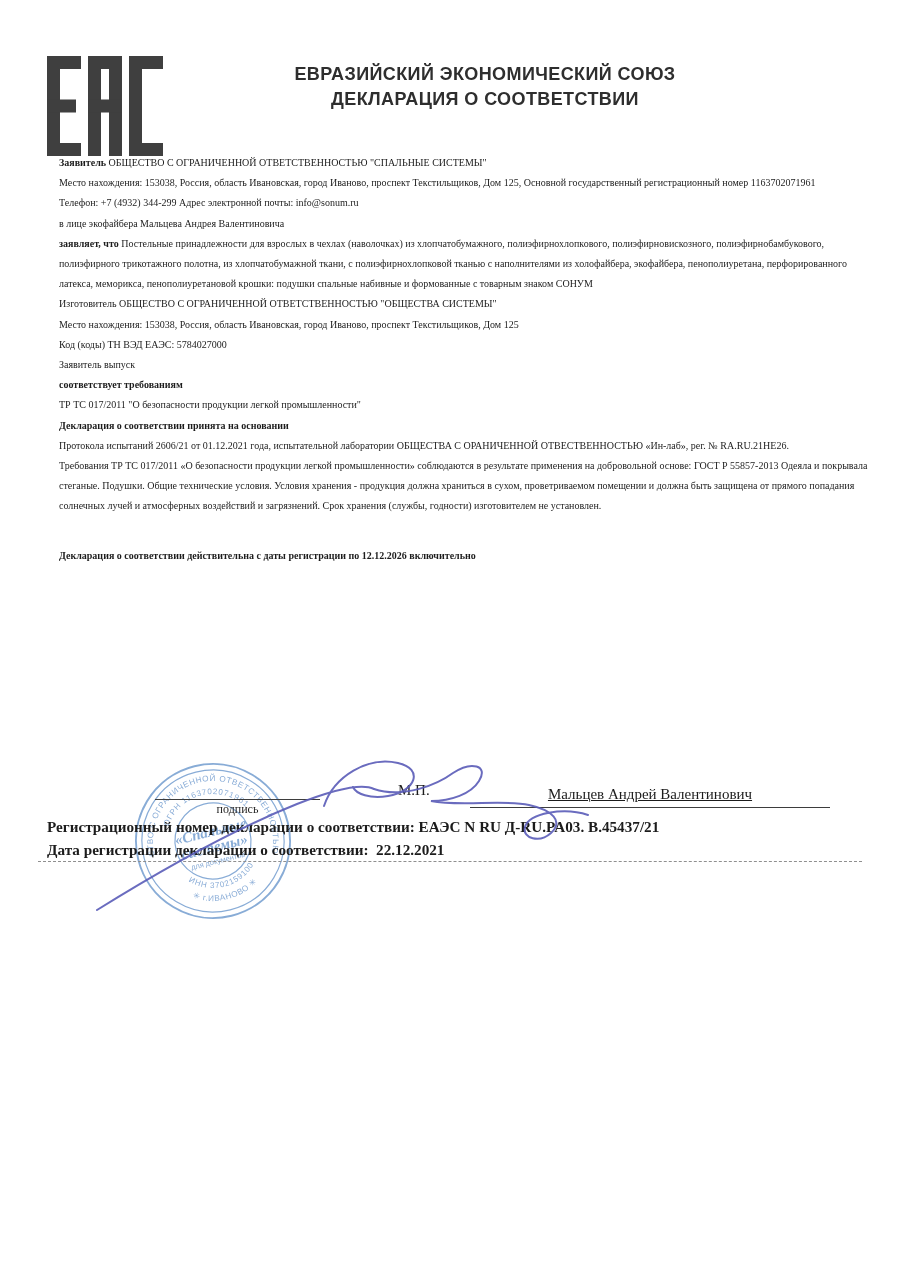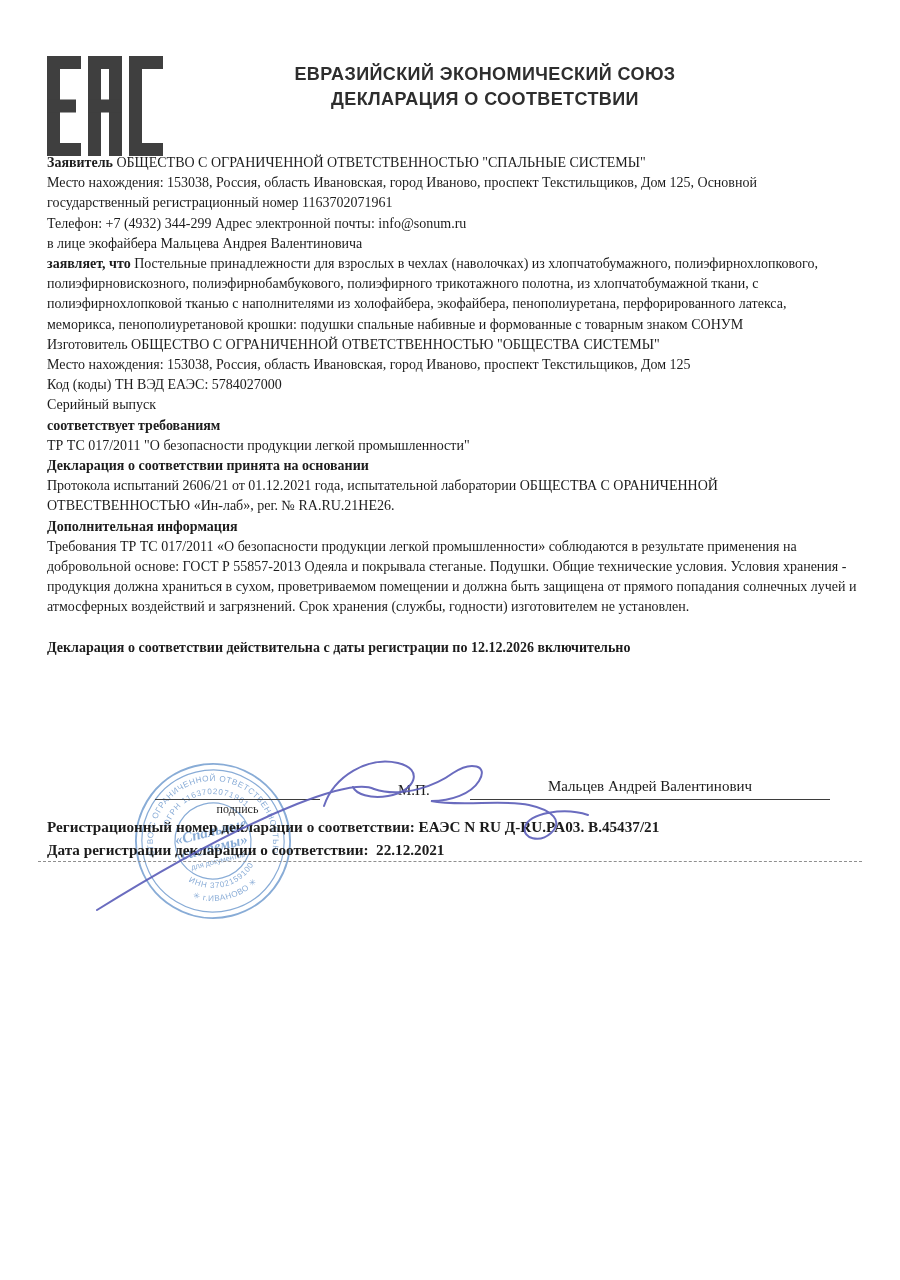--- a/index.html
+++ b/index.html
@@ -15,33 +15,33 @@
   
   .titles {
     position:absolute; left:170px; top:62px; width:630px;
     text-align:center; font-family:"Liberation Sans", sans-serif;
     font-weight:bold; font-size:18px; line-height:25px;
     color:#2e2e2e; letter-spacing:.4px;
   }
 
   
   .content {
-    position:absolute; left:47px; top:153px; width:810px;
-    font-size:14px; line-height:20.2px; z-index:3;
+    position:absolute; left:59px; top:153px; width:810px;
+    font-size:10px; line-height:20.2px; z-index:3;
   }
   .para { margin:0; }
   .para b { font-weight:bold; }
-  .validity { margin-top:20px; font-weight:bold; }
+  .validity { margin-top:29px; font-weight:bold; }
 
   
   .sig-row { position:absolute; left:0; top:778px; width:900px; height:50px; z-index:3; }
   .mp-label { position:absolute; left:398px; top:4px; font-size:15px; }
   .sig-left { position:absolute; left:155px; top:0; width:165px; }
   .sig-left .ln { height:21px; border-bottom:1.5px solid #3d3d3d; }
-  .sig-right { position:absolute; left:470px; top:0; width:360px; text-align:center; }
+  .sig-right { position:absolute; left:470px; top:8px; width:360px; text-align:center;text-decoration:underline; }
   .sig-right .nm { font-size:15px; height:21px; border-bottom:1.5px solid #3d3d3d; }
   .cap { font-size:12px; text-align:center; color:#262626; padding-top:2px; }
 
   
   .reg {
     position:absolute; left:47px; top:815px; z-index:3;
     font-weight:bold; font-size:15.2px; line-height:23px;
   }
   .reg p { margin:0; white-space:pre; }
 
@@ -88,26 +88,25 @@
 
   <div class="content">
     <p class="para"><b>Заявитель</b><span> ОБЩЕСТВО С ОГРАНИЧЕННОЙ ОТВЕТСТВЕННОСТЬЮ "СПАЛЬНЫЕ СИСТЕМЫ"</span></p>
     <p class="para"><b></b><span>Место нахождения: 153038, Россия, область Ивановская, город Иваново, проспект Текстильщиков, Дом 125, Основной государственный регистрационный номер 1163702071961</span></p>
     <p class="para"><b></b><span>Телефон: +7 (4932) 344-299 Адрес электронной почты: info@sonum.ru</span></p>
     <p class="para"><b></b><span>в лице экофайбера Мальцева Андрея Валентиновича</span></p>
     <p class="para"><b>заявляет, что</b><span> Постельные принадлежности для взрослых в чехлах (наволочках)  из хлопчатобумажного, полиэфирнохлопкового, полиэфирновискозного, полиэфирнобамбукового, полиэфирного трикотажного полотна, из хлопчатобумажной ткани, с полиэфирнохлопковой тканью с наполнителями из холофайбера, экофайбера, пенополиуретана, перфорированного латекса, меморикса, пенополиуретановой крошки: подушки спальные набивные и формованные с товарным знаком СОНУМ</span></p>
     <p class="para"><b></b><span>Изготовитель ОБЩЕСТВО С ОГРАНИЧЕННОЙ ОТВЕТСТВЕННОСТЬЮ "ОБЩЕСТВА СИСТЕМЫ"</span></p>
     <p class="para"><b></b><span>Место нахождения: 153038, Россия, область Ивановская, город Иваново, проспект Текстильщиков, Дом 125</span></p>
     <p class="para"><b></b><span>Код (коды) ТН ВЭД ЕАЭС: 5784027000</span></p>
-    <p class="para"><b></b><span>Серийный выпуск</span></p>
+    <p class="para"><b></b><span>Заявитель выпуск</span></p>
     <p class="para"><b>соответствует требованиям</b><span></span></p>
     <p class="para"><b></b><span>ТР ТС 017/2011 "О безопасности продукции легкой промышленности"</span></p>
     <p class="para"><b>Декларация о соответствии принята на основании</b><span></span></p>
     <p class="para"><b></b><span>Протокола испытаний 2606/21 от 01.12.2021 года, испытательной лаборатории ОБЩЕСТВА С ОРАНИЧЕННОЙ ОТВЕСТВЕННОСТЬЮ «Ин-лаб», рег. № RA.RU.21HE26.</span></p>
-    <p class="para"><b>Дополнительная информация</b><span></span></p>
     <p class="para"><b></b><span>Требования ТР ТС 017/2011 «О безопасности продукции легкой промышленности» соблюдаются в результате применения на добровольной основе: ГОСТ Р 55857-2013 Одеяла и покрывала стеганые. Подушки. Общие технические условия. Условия хранения - продукция должна храниться в сухом, проветриваемом помещении и должна быть защищена от прямого попадания солнечных лучей и атмосферных воздействий и загрязнений. Срок хранения (службы, годности) изготовителем не установлен.</span></p>
     <p class="para validity">Декларация о соответствии действительна с даты регистрации по 12.12.2026 включительно</p>
   </div>
 
   <div class="sig-row">
     <div class="mp-label">М.П.</div>
     <div class="sig-left">
       <div class="ln"></div>
       <div class="cap">подпись</div>
     </div>

